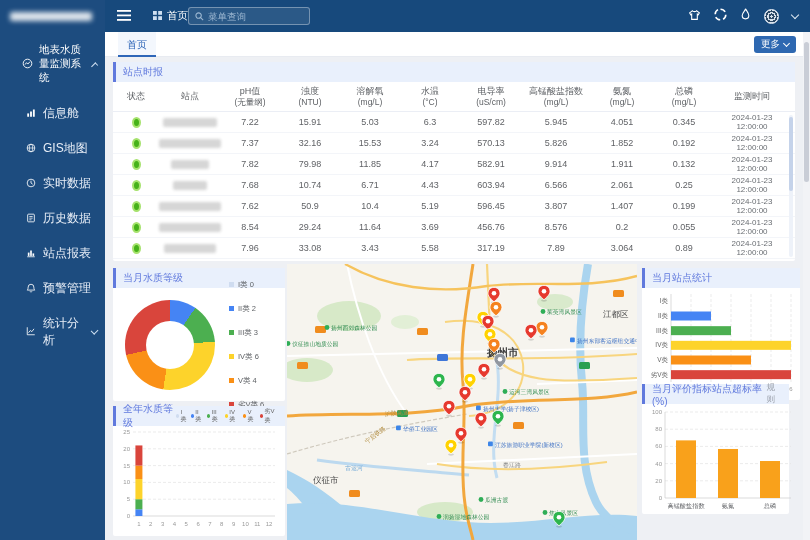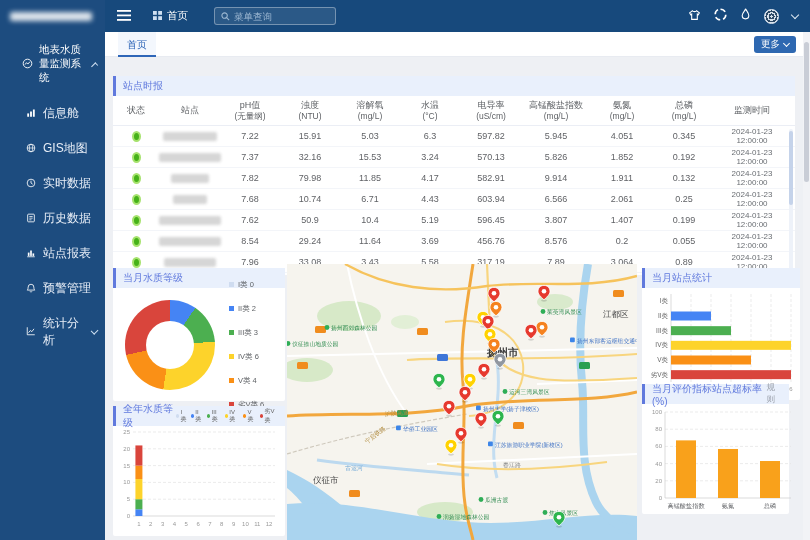--- a/index.html
+++ b/index.html
@@ -16,41 +16,41 @@
   .menu-item svg, .menu-group svg { flex:0 0 auto; }
   .chev { margin-left:auto; width:6px; height:6px; border-right:1.3px solid #cfe0f2; border-bottom:1.3px solid #cfe0f2; }
   .chev.up { transform:rotate(-135deg); margin-top:3px; }
   .chev.down { transform:rotate(45deg); margin-top:-2px; }
   .grp2 { margin-top:6px; }
 
   
   .topbar { position:absolute; left:105px; top:0; width:705px; height:32px; background:#17497c; display:flex; align-items:center; z-index:5; }
   .hamburger { margin-left:12px; cursor:pointer; }
   .tb-home { display:flex; align-items:center; gap:5px; color:#fff; font-size:10.5px; margin-left:22px; cursor:pointer; }
-  .searchbox { margin-left:26px; width:122px; height:18px; border-radius:3px; background:rgba(255,255,255,.09); border:1px solid rgba(255,255,255,.35); display:flex; align-items:center; padding:0 6px; gap:4px; }
+  .searchbox { width:122px; height:18px; border-radius:3px; background:rgba(255,255,255,.09); border:1px solid rgba(255,255,255,.35); display:flex; align-items:center; padding:0 6px; gap:4px; }
   .searchbox input { flex:1; min-width:0; background:transparent; border:none; outline:none; color:#dce8f4; font-size:9.5px; }
   .searchbox input::placeholder { color:#9db8d2; }
   .tb-right { margin-left:auto; display:flex; align-items:center; gap:13px; padding-right:12px; }
   .avatar { width:15px; height:15px; border-radius:50%; border:1px solid #e6edf5;
             background:repeating-radial-gradient(circle at 50% 50%, #d8e1ea 0 1.4px, #2e4a66 1.4px 3px); }
   .tb-chev { width:6px; height:6px; border-right:1.3px solid #dfe9f4; border-bottom:1.3px solid #dfe9f4; transform:rotate(45deg); margin-top:-2px; }
 
   
   .tabrow { position:absolute; left:105px; top:32px; width:705px; height:25px; background:#fff; border-bottom:1px solid #e8ebf1; z-index:4; }
   .tab { position:absolute; left:13px; top:0; height:25px; display:flex; align-items:center; padding:0 9px; font-size:10px; color:#2e66b8; background:#f3f7fd; cursor:pointer; }
   .tab .tabline { position:absolute; left:0; right:0; bottom:0; height:2px; background:#2e66b8; }
   .more-btn { position:absolute; right:14px; top:4px; height:17px; padding:0 7px; background:#2e68b1; color:#fff; font-size:9.5px; border:none; border-radius:3px; display:flex; align-items:center; gap:4px; cursor:pointer; }
   .more-btn .chevw { width:5px; height:5px; border-right:1.2px solid #fff; border-bottom:1.2px solid #fff; transform:rotate(45deg); margin-top:-2px; }
 
   
   .panel { position:absolute; background:#fff; border-radius:2px; }
   .phead { height:20px; background:#e9f0fc; border-left:3px solid #6079dd; color:#6079dd; font-size:10px; display:flex; align-items:center; padding:0 7px; }
   .corner-link { margin-left:auto; color:#9aa0ab; font-size:8.5px; cursor:pointer; }
 
-  #tablePanel  { left:113px; top:76px;  width:682px; height:199px; }
+  #tablePanel  { left:113px; top:62px;  width:682px; height:199px; }
   #donutPanel  { left:113px; top:268px; width:172px; height:133px; }
   #annualPanel { left:113px; top:406px; width:172px; height:130px; }
   #hbarPanel   { left:642px; top:268px; width:158px; height:132px; }
   #exceedPanel { left:642px; top:384px; width:147px; height:130px; }
   #mapPanel    { position:absolute; left:287px; top:264px; width:350px; height:276px; background:#f6f4ee; overflow:hidden; }
 
   
   .thead { display:flex; align-items:center; height:30px; border-bottom:1px solid #ebeef5; }
   .th { text-align:center; color:#5f6266; font-size:9px; line-height:1.25; }
   .th .unit { font-size:8.5px; }

